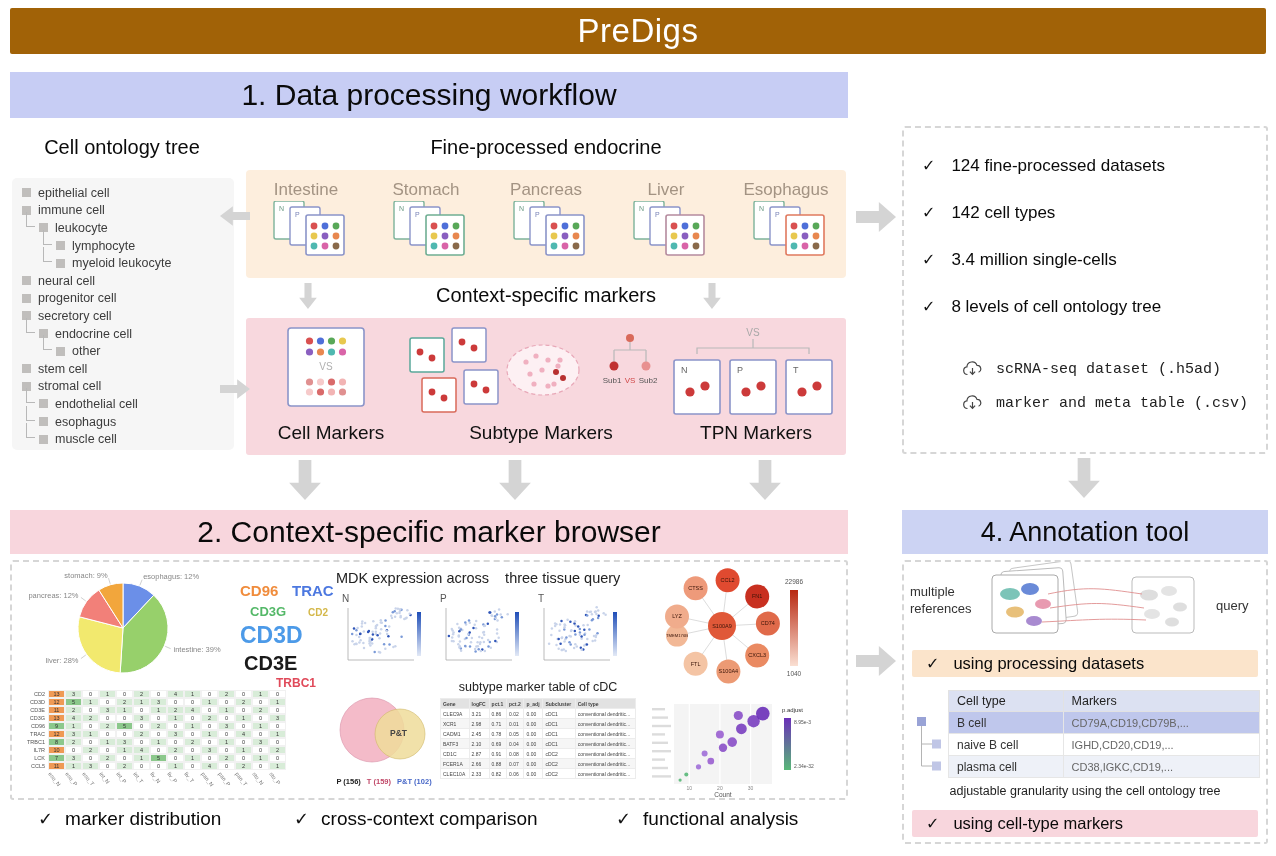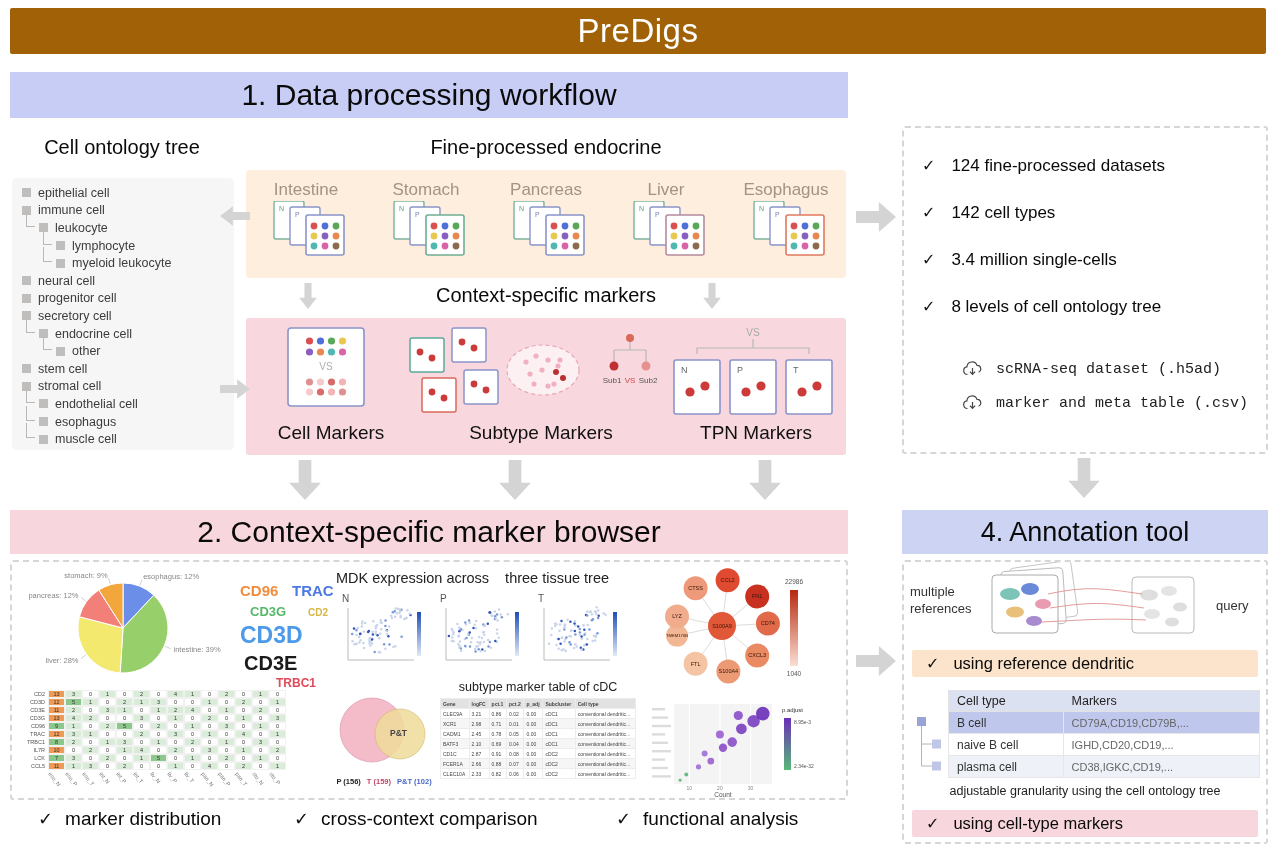--- a/index.html
+++ b/index.html
@@ -562,21 +562,21 @@
         <span class="hm-collabel" style="left:136px">liv_N</span>
         <span class="hm-collabel" style="left:153px">liv_P</span>
         <span class="hm-collabel" style="left:170px">liv_T</span>
         <span class="hm-collabel" style="left:187px">pan_N</span>
         <span class="hm-collabel" style="left:204px">pan_P</span>
         <span class="hm-collabel" style="left:221px">pan_T</span>
         <span class="hm-collabel" style="left:238px">sto_N</span>
         <span class="hm-collabel" style="left:255px">sto_P</span>
       </div>
     </div>
-  <div class="abs" id="umap-title" style="left:336px;top:570px;width:300px;"><span>MDK expression across</span><span style="margin-left:16px">three tissue tree</span></div>
+  <div class="abs" id="umap-title" style="left:336px;top:570px;width:300px;"><span>MDK expression across</span><span style="margin-left:16px">three tissue query</span></div>
   <div class="abs" id="umap-panels" style="left:336px;top:590px;display:flex;gap:8px;">
       <svg width="90" height="82" viewBox="0 0 90 82">
       <text x="6" y="12" font-size="10" fill="#555">N</text>
       <path d="M12,18 V70 H78" fill="none" stroke="#aaa" stroke-width="0.8"></path>
         <circle cx="63.5" cy="22.9" r="1.25" fill="#c9d4ea"></circle>
         <circle cx="56.8" cy="22.3" r="1.25" fill="#7a9ad8"></circle>
         <circle cx="39.9" cy="43.9" r="1.25" fill="#c9d4ea"></circle>
         <circle cx="49.4" cy="36.0" r="1.25" fill="#7a9ad8"></circle>
         <circle cx="32.1" cy="41.9" r="1.25" fill="#2f55b8"></circle>
         <circle cx="50.9" cy="40.2" r="1.25" fill="#2f55b8"></circle>
@@ -1111,21 +1111,21 @@
       <path d="M62,32 C100,24 115,26 156,32" stroke="#e09090" stroke-width="0.9" fill="none"></path>
       <path d="M64,46 C104,40 116,40 158,46" stroke="#e09090" stroke-width="0.9" fill="none"></path>
       <path d="M56,60 C100,58 116,56 160,58" stroke="#e09090" stroke-width="0.9" fill="none"></path>
     </svg>
   </div>
   <div class="abs side-label" style="left:910px;top:584px;width:72px;">multiple references</div>
   <div class="abs side-label" style="left:1216px;top:598px;">query</div>
 
   <div class="abs feat-bar" style="left: 912px; top: 650px; width: 346px; height: 27px; background: rgb(251, 228, 203);">
     <span class="check">✓</span>
-    <span>using reference dendritic</span>
+    <span>using processing datasets</span>
   </div>
 
   <div class="abs" style="left:916px;top:692px;">
     <svg width="30" height="86" viewBox="0 0 30 86">
       <rect x="1" y="25" width="9" height="9" fill="#99a3d6"></rect>
       <path d="M5.5,34 V52 H16" fill="none" stroke="#b4b4b4"></path>
       <rect x="16" y="47.5" width="9" height="9" fill="#c0c6e6"></rect>
       <path d="M5.5,52 V74 H16" fill="none" stroke="#b4b4b4"></path>
       <rect x="16" y="69.5" width="9" height="9" fill="#c0c6e6"></rect>
     </svg>

